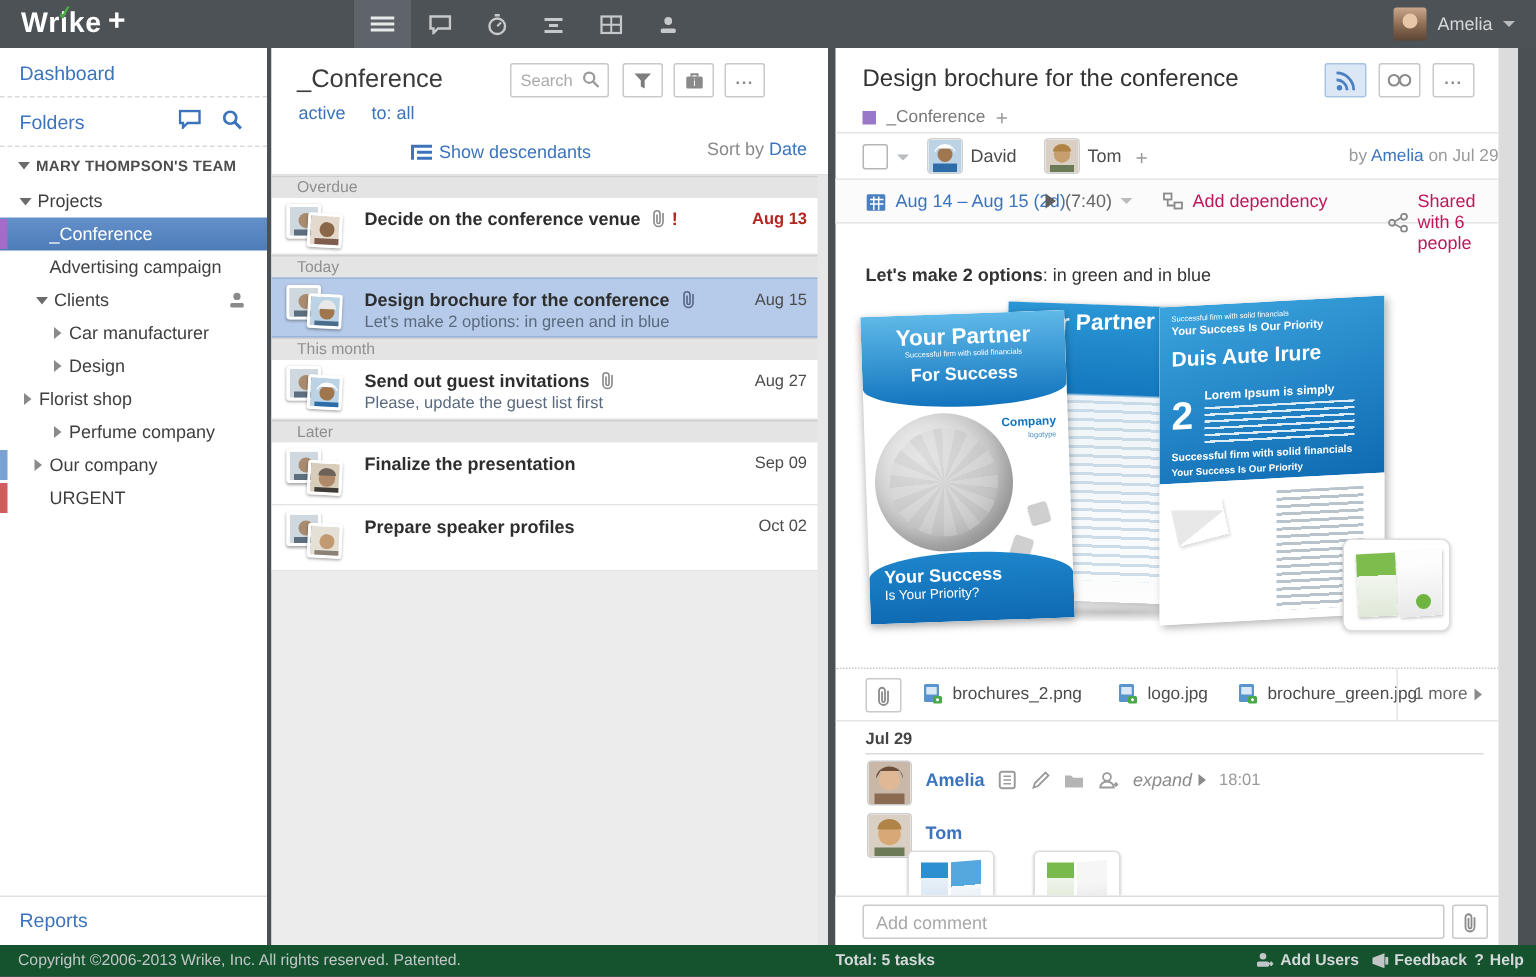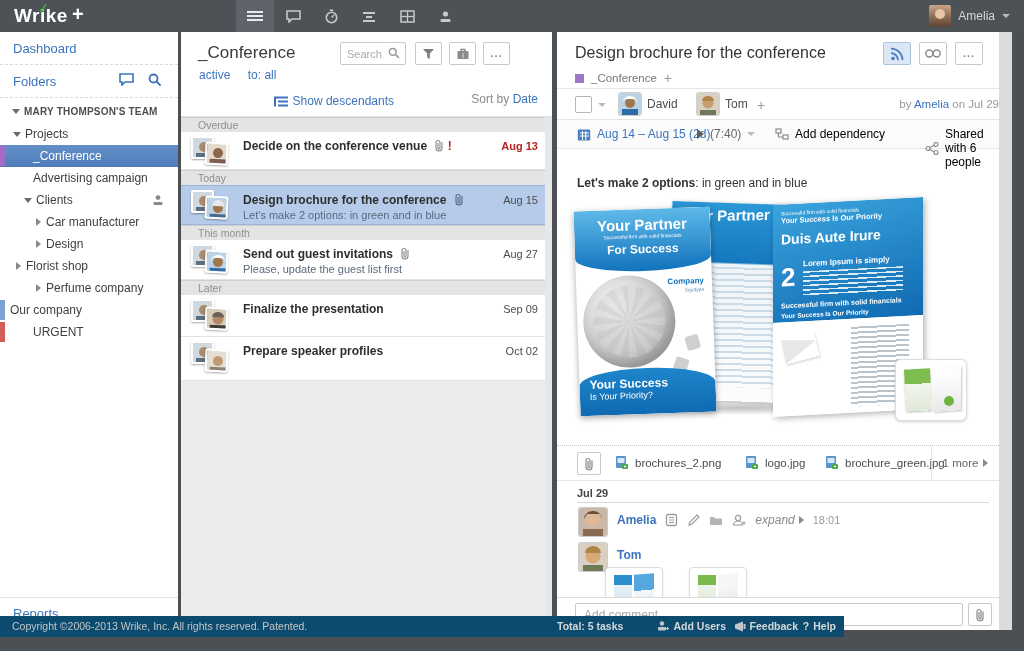--- a/index.html
+++ b/index.html
@@ -15,21 +15,21 @@
   .nav-ic { width:38px; height:32px; display:flex; align-items:center; justify-content:center; cursor:pointer; }
   .nav-ic.active { background:#5e6469; }
   .nav-ic svg { display:block; }
   #user-box { position:absolute; right:14px; top:0; height:32px; display:flex; align-items:center; gap:7px; cursor:pointer; }
   #user-av { width:22px; height:22px; border-radius:2px; background:linear-gradient(180deg,#caa68a 0%,#8a6b52 55%,#5d4435 100%); position:relative; overflow:hidden; }
   #user-av:after { content:""; position:absolute; left:6px; top:4px; width:10px; height:10px; border-radius:50%; background:#e8c6a8; }
   #user-name { color:#d4d7d9; font-size:12px; }
   .caret { width:0; height:0; border-left:4px solid transparent; border-right:4px solid transparent; border-top:4px solid #b9bcbe; }
 
   
-  #footer { position:absolute; bottom:14px; left:0; width:844px; height:21px; background:#0c4a6e; color:#c3c6c8; font-size:10.5px; }
+  #footer { position:absolute; bottom:0; left:0; width:1024px; height:21px; background:#14532d; color:#c3c6c8; font-size:10.5px; }
   #footer .fitem { position:absolute; top:4px; }
   #footer .flink { display:flex; align-items:center; gap:4px; cursor:pointer; color:#d5d8da; font-weight:bold; }
 
   
   .panel { position:absolute; top:32px; bottom:21px; background:#fff; }
 
   
   #sidebar { left:0; width:178px; }
   .sb-link { color:#3c74bc; font-size:13px; padding:9px 0 8px 13px; cursor:pointer; }
   .sb-div { border-bottom:1px dashed #d9d9d9; margin:0 0; }
@@ -87,21 +87,21 @@
   .d-btn.on { background:#dbe7f5; border-color:#a9c4e2; }
   #d-assign { position:absolute; top:56px; left:0; right:13px; height:31px; border-top:1px solid #e5e5e5; font-size:12px; }
   #chk { position:absolute; left:18px; top:7px; width:17px; height:17px; border:1px solid #b5b5b5; border-radius:2px; background:#fff; cursor:pointer; }
   #chk-caret { position:absolute; left:41px; top:14px; }
   .asg { position:absolute; top:4px; display:flex; align-items:center; gap:6px; cursor:pointer; }
   .asg .ava2 { width:22px; height:22px; border-radius:2px; overflow:hidden; box-shadow:0 0 0 1px #d0d0d0; }
   .asg .nm { color:#4c4c4c; }
   #byline { position:absolute; right:0; top:9px; color:#9a9a9a; font-size:11.5px; }
   #byline b { color:#3c74bc; font-weight:normal; }
   #d-meta { position:absolute; top:87px; left:0; right:13px; height:30px; border-top:1px solid #e5e5e5; border-bottom:1px solid #e5e5e5; background:#fbfbfb; font-size:12px; }
-  .meta-item { position:absolute; top:7px; display:flex; align-items:center; gap:6px; cursor:pointer; color:#000000; }
+  .meta-item { position:absolute; top:7px; display:flex; align-items:center; gap:6px; cursor:pointer; color:#be185d; }
   #m-dates { left:20px; color:#3c74bc; }
   #m-timer { left:140px; color:#666; }
   .playtri { width:0; height:0; border-top:5px solid transparent; border-bottom:5px solid transparent; border-left:7px solid #5f5f5f; }
   #m-dep { left:218px; }
   #m-share { left:368px; }
   #d-body { position:absolute; top:117px; bottom:33px; left:0; right:13px; overflow:hidden; }
   #d-desc { position:absolute; left:20px; top:27px; font-size:12px; color:#333; }
   #d-desc b { font-weight:bold; }
 
   
@@ -275,21 +275,21 @@
         <svg width="12" height="12" viewBox="0 0 12 12">
           <circle cx="6" cy="3.6" r="2.4" fill="#8a8a8a"></circle>
           <rect x="1.5" y="8" width="9" height="3" rx="1" fill="#8a8a8a"></rect>
         </svg>
       </span>
   </div>
   <div class="tree-item" style="padding-left:36px"><span class="tri-right"></span><span>Car manufacturer</span></div>
   <div class="tree-item" style="padding-left:36px"><span class="tri-right"></span><span>Design</span></div>
   <div class="tree-item" style="padding-left:16px"><span class="tri-right"></span><span>Florist shop</span></div>
   <div class="tree-item" style="padding-left:36px"><span class="tri-right"></span><span>Perfume company</span></div>
-  <div class="tree-item" style=""><span class="marker" style="background:#7aa3d4"></span><span class="tri-right"></span><span>Our company</span></div>
+  <div class="tree-item" style="padding-left:23px"><span class="marker" style="background:#7aa3d4"></span><span class="tri-right"></span><span>Our company</span></div>
   <div class="tree-item" style="padding-left:33px"><span class="marker" style="background:#d05c5c"></span><span>URGENT</span></div>
 
   <div id="reports-row">Reports</div>
 </div>
 
 <div class="panel" id="middle">
   <div id="ml-head">
     <div id="ml-title">_Conference</div>
     <div id="ml-filters">
       <span>active</span>

